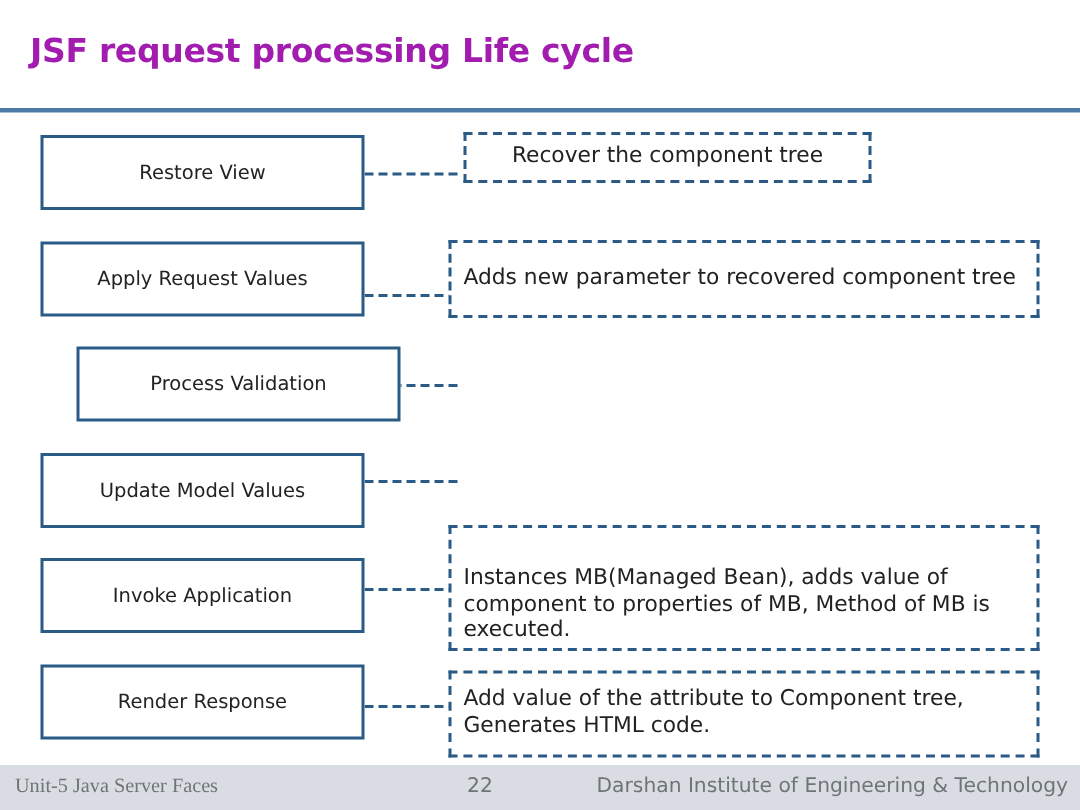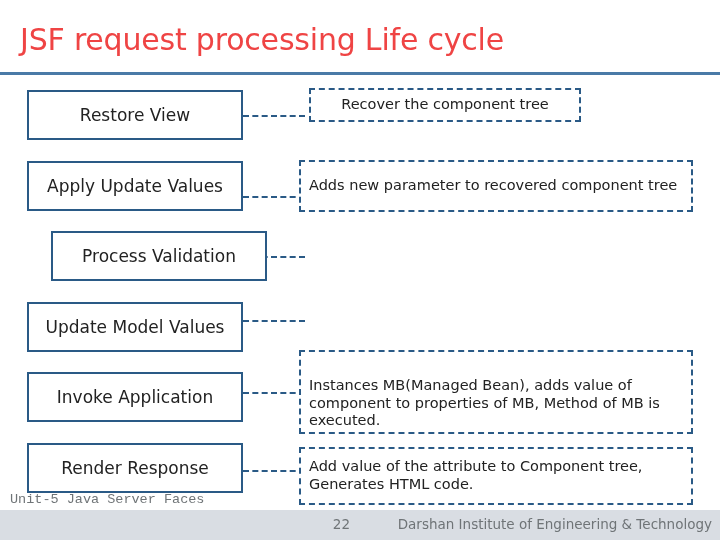--- a/index.html
+++ b/index.html
@@ -18,44 +18,44 @@
     position: relative;
     width: 720px;
     height: 540px;
     box-sizing: border-box;
   }
   .title {
     position: absolute;
     left: 20px;
     top: 22px;
     width: 680px;
-    font-size: 30px;
-    color: #ef4444;
+    font-size: 22px;
+    color: #a21caf;
     font-family: "DejaVu Sans", sans-serif;
-    font-weight: 400;
+    font-weight: 700;
     letter-spacing: -0.2px;
     white-space: nowrap;
   }
   .title-rule {
     position: absolute;
     left: 0px;
     top: 72px;
     width: 720px;
     height: 3px;
     background: #4a7aa7;
   }
   .phase-box {
     position: absolute;
     box-sizing: border-box;
     border: 2px solid #2a5a86;
     background: #ffffff;
     display: flex;
     align-items: center;
     justify-content: center;
-    font-size: 17px;
+    font-size: 13px;
     color: #222222;
     font-family: "DejaVu Sans", sans-serif;
     text-align: center;
   }
   .desc-box {
     position: absolute;
     box-sizing: border-box;
     border: 2px dashed #2a5a86;
     background: #ffffff;
     display: flex;
@@ -79,31 +79,31 @@
     position: absolute;
     left: 0;
     top: 510px;
     width: 720px;
     height: 30px;
     background: #d9dde3;
   }
   .footer-left {
     position: absolute;
     left: 10px;
-    top: 492px;
+    top: 516px;
     font-size: 13.5px;
     color: #6f7477;
-    font-family: Liberation Mono, monospace;
+    font-family: Liberation Serif, serif;
   }
   .footer-center {
     position: absolute;
     left: 290px;
     top: 516px;
     width: 60px;
-    text-align: right;
+    text-align: center;
     font-size: 13.5px;
     color: #6f7477;
     font-family: "DejaVu Sans", sans-serif;
   }
   .footer-right {
     position: absolute;
     right: 8px;
     top: 516px;
     font-size: 13.5px;
     color: #6f7477;
@@ -123,21 +123,21 @@
   <div class="connector" style="left:243px; top:196px; width:62px;"></div>
   <div class="connector" style="left:243px; top:256px; width:62px;"></div>
   <div class="connector" style="left:243px; top:320px; width:62px;"></div>
   <div class="connector" style="left:243px; top:392px; width:62px;"></div>
   <div class="connector" style="left:243px; top:470px; width:62px;"></div>
 
   <div class="phase-box" style="left:27px; top:90px; width:216px; height:50px;">
     <span>Restore View</span>
   </div>
   <div class="phase-box" style="left:27px; top:161px; width:216px; height:50px;">
-    <span>Apply Update Values</span>
+    <span>Apply Request Values</span>
   </div>
   <div class="phase-box" style="left:27px; top:231px; width:216px; height:50px;margin-left:24px;">
     <span>Process Validation</span>
   </div>
   <div class="phase-box" style="left:27px; top:302px; width:216px; height:50px;">
     <span>Update Model Values</span>
   </div>
   <div class="phase-box" style="left:27px; top:372px; width:216px; height:50px;">
     <span>Invoke Application</span>
   </div>

